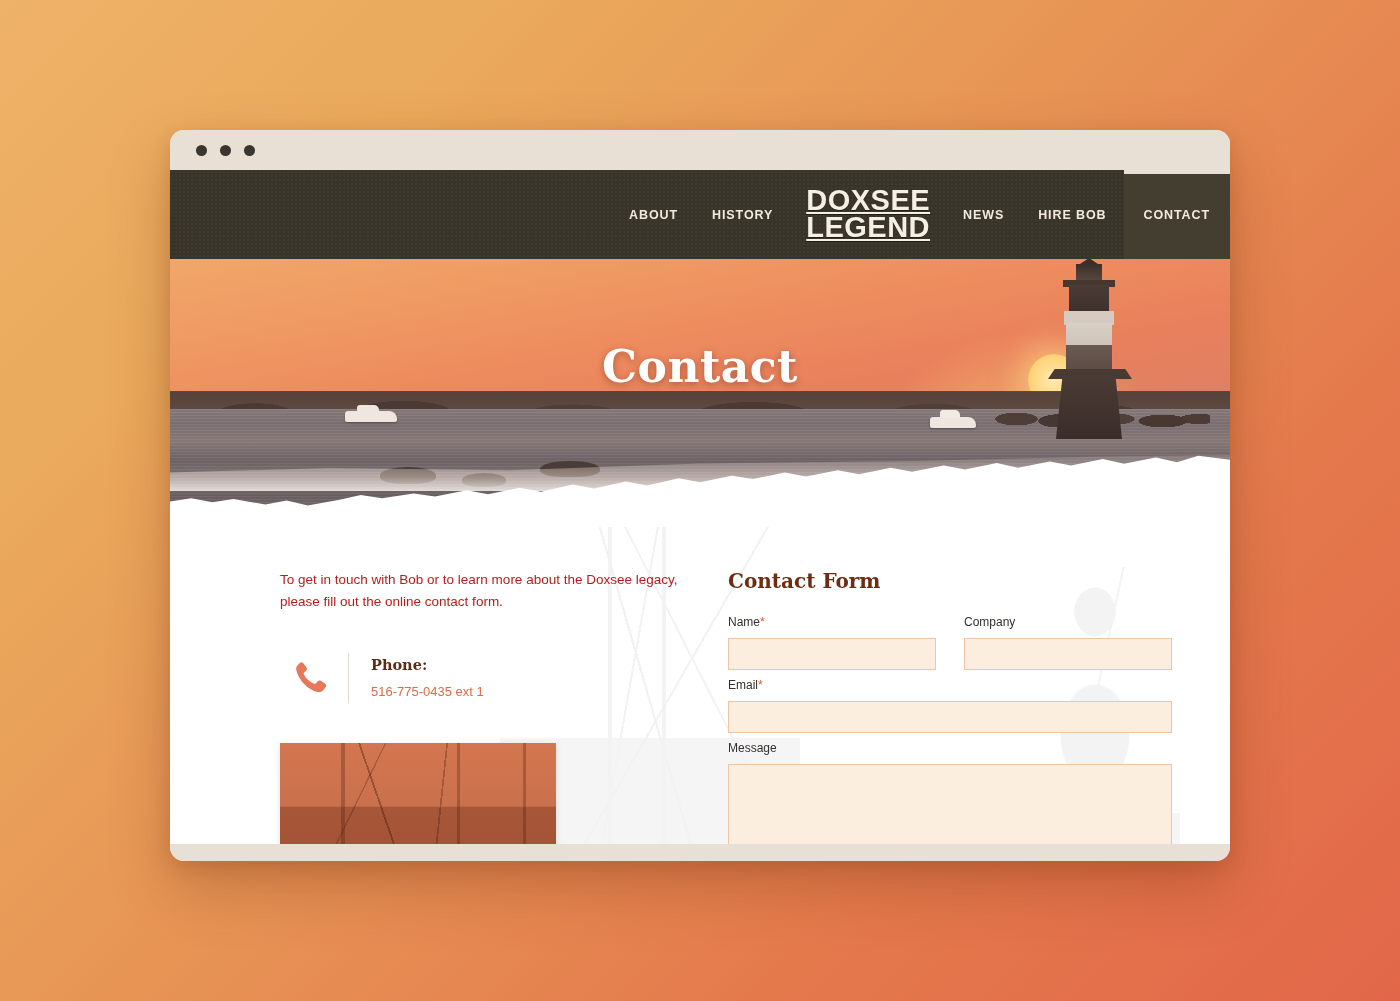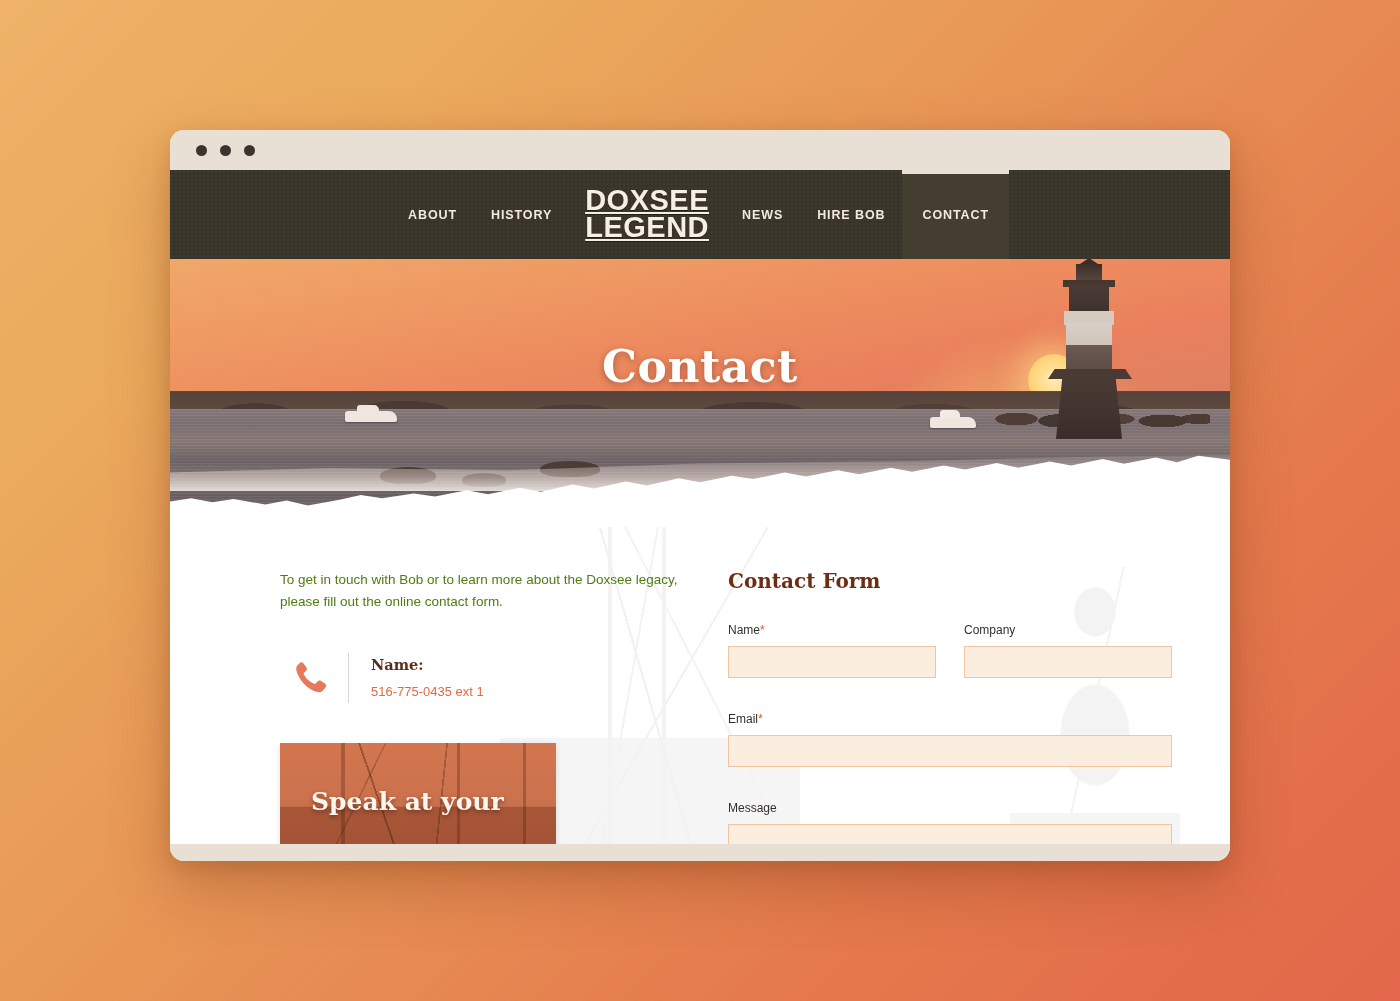--- a/index.html
+++ b/index.html
@@ -46,21 +46,21 @@
     height:674px;
     background:#fff;
     overflow:hidden;
   }
 
   
   #navbar {
     position:relative;
     height:89px;
     background:#393429;
-    display:flex; align-items:center; justify-content:center;
+    display:flex; align-items:center; justify-content:flex-end;
   }
   #navbar:before {
     content:""; position:absolute; inset:0;
     background-image:
       radial-gradient(rgba(255,255,255,.035) 1px, transparent 1px),
       radial-gradient(rgba(0,0,0,.05) 1px, transparent 1px);
     background-size:4px 4px, 7px 7px;
     background-position:0 0, 2px 3px;
     pointer-events:none;
   }
@@ -306,21 +306,21 @@
     position:relative; z-index:2;
     display:flex;
     padding:52px 58px 0 110px;
     gap:48px;
   }
 
   
   #left-col { width:400px; flex:none; }
   #intro-text {
     font-size:13.5px; line-height:1.62;
-    color:#4d7c0f;
+    color:#b91c1c;
     margin-bottom:40px;
   }
   #phone-block {
     display:flex; align-items:center; gap:0;
     margin-bottom:40px;
   }
   #phone-icon {
     width:58px; height:50px; flex:none;
     display:flex; align-items:center; justify-content:center;
     color:#e57b5c;
@@ -366,23 +366,23 @@
     text-shadow:0 2px 4px rgba(60,20,10,.5);
   }
 
   
   #right-col { flex:1; min-width:0; }
   #form-title {
     font-family:"DejaVu Serif", serif;
     font-weight:bold;
     font-size:20px;
     color:#6d2d13;
-    margin-bottom:30px;
-  }
-  .form-row { display:flex; gap:28px; margin-bottom:34px; }
+    margin-bottom:22px;
+  }
+  .form-row { display:flex; gap:28px; margin-bottom:8px; }
   .form-field { flex:1; min-width:0; }
   .field-label {
     font-size:12px; color:#33302c;
     margin-bottom:9px;
     display:block;
   }
   .req { color:#e0562c; font-size:12px; }
   .field-input {
     display:block; width:100%; height:32px;
     background:#fbeedf;
@@ -481,28 +481,27 @@
           <p id="intro-text">To get in touch with Bob or to learn more about the Doxsee legacy, please fill out the online contact form.</p>
 
           <div id="phone-block">
             <span id="phone-icon">
               <svg width="40" height="40" viewBox="0 0 24 24" fill="none">
                 <path d="M6.6 2.8c.6-.5 1.5-.4 2 .3l1.9 2.6c.4.6.3 1.4-.2 1.9l-1.2 1.1c-.3.3-.4.7-.2 1.1.6 1.3 1.6 2.6 2.8 3.6 1 .9 2.2 1.6 3.3 2 .4.2.9 0 1.2-.3l1-1.2c.5-.5 1.3-.6 1.9-.2l2.6 1.8c.7.5.8 1.4.3 2l-1.5 1.8c-.8 1-2.1 1.4-3.4 1.1-2.9-.7-5.8-2.5-8.2-5-2.3-2.4-3.9-5.3-4.5-8-.3-1.3.1-2.6 1-3.4l1.2-1.2z" fill="#e5795c"></path>
               </svg>
             </span>
             <span id="phone-divider"></span>
             <span>
-              <div id="phone-label">Name:</div>
+              <div id="phone-label">Phone:</div>
               <a id="phone-number" href="#">516-775-0435 ext 1</a>
             </span>
           </div>
 
           <div id="speak-card">
             <div id="speak-text">
-              <div>Speak at your</div>
 
             </div>
           </div>
         </section>
 
         <section id="right-col">
           <h2 id="form-title">Contact Form</h2>
 
           <form>
 

